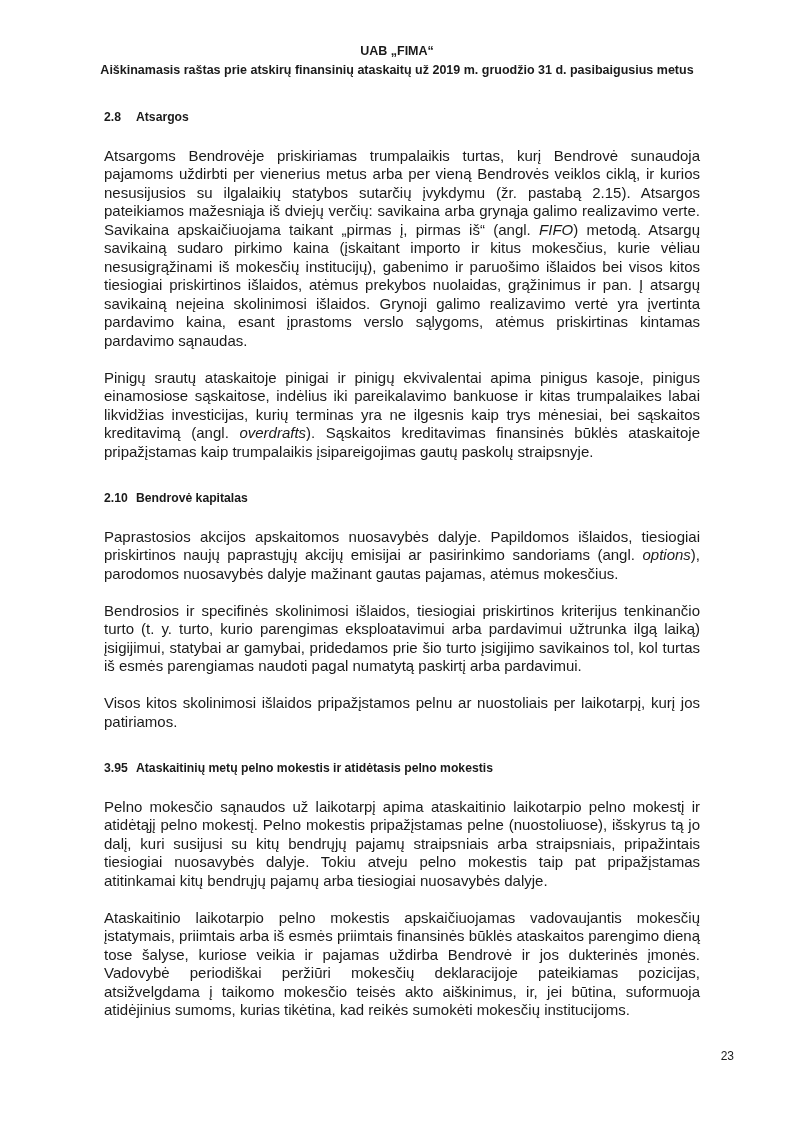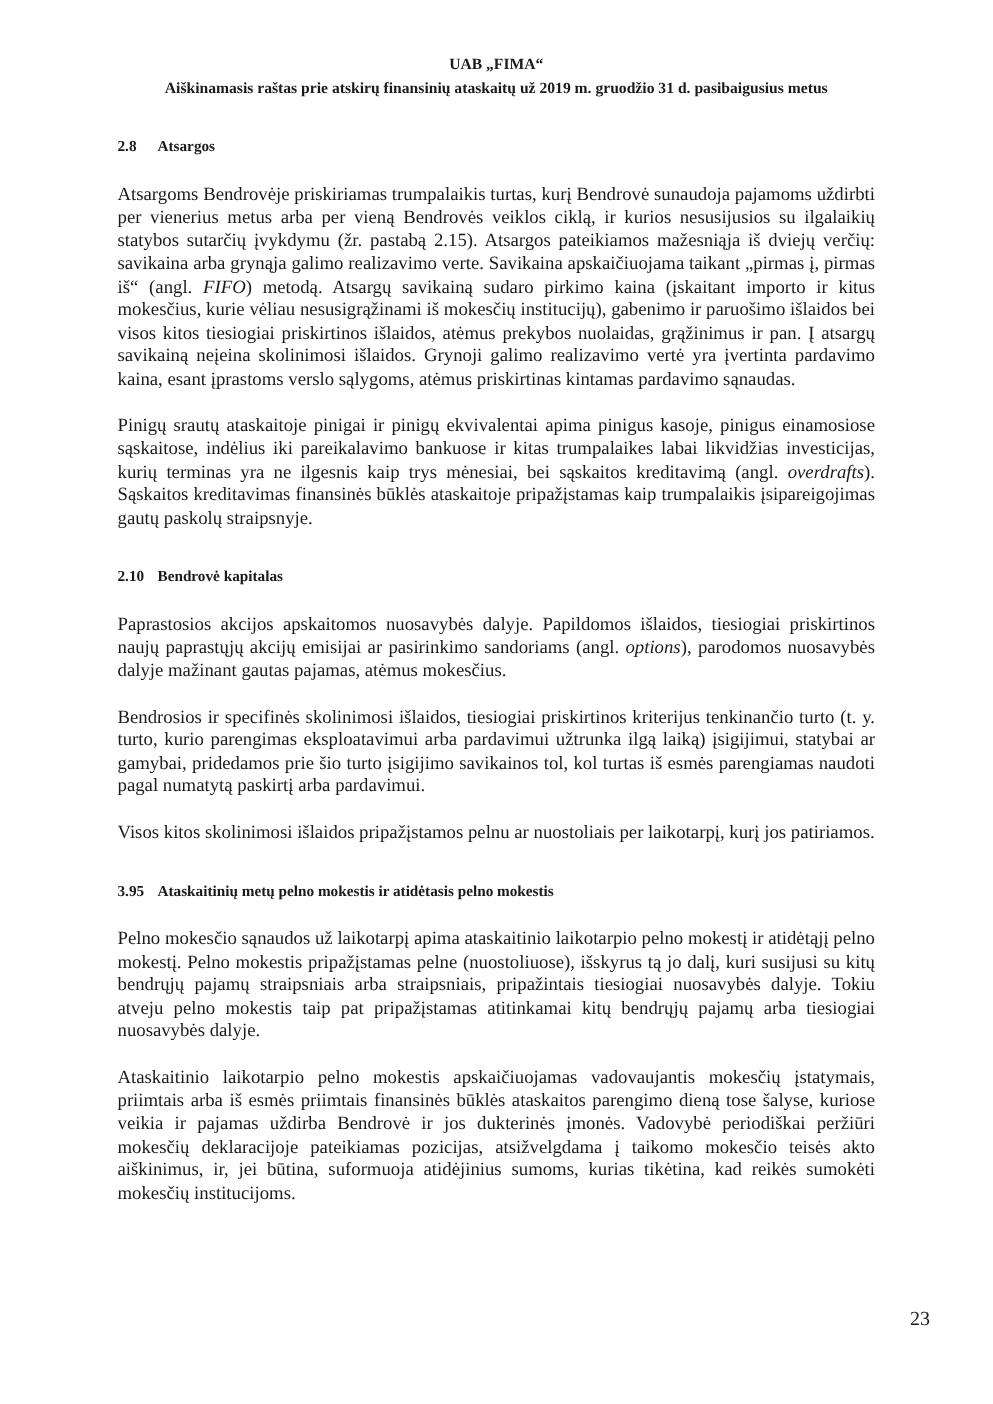--- a/index.html
+++ b/index.html
@@ -7,21 +7,21 @@
     padding: 0;
     background: #ffffff;
   }
   .page {
     position: relative;
     width: 794px;
     height: 1123px;
     box-sizing: border-box;
     padding: 42px 94px 0 94px;
     background: #ffffff;
-    font-family: Liberation Serif, serif;
+    font-family: Liberation Sans, sans-serif;
     color: #1a1a1a;
     overflow: hidden;
   }
   .doc-header {
     text-align: center;
     margin-bottom: 6px;
   }
   .doc-header .h1 {
     font-size: 12.5px;
     font-weight: bold;
@@ -32,20 +32,21 @@
     font-weight: bold;
     line-height: 19px;
   }
   .doc-header .h3 {
     font-size: 11px;
     font-weight: normal;
     line-height: 17px;
   }
   .sections {
     display: block;
+    margin-left: 10px;
   }
   .section-heading {
     font-size: 12.2px;
     font-weight: bold;
     line-height: 18.5px;
     margin: 28px 0 20px 0;
   }
   .section-heading.tight-top {
     margin-top: 14px;
   }
@@ -61,22 +62,22 @@
   }
   p.body-par.tight {
     margin-top: -18.5px;
   }
   p.body-par em {
     font-style: italic;
   }
   .page-number {
     position: absolute;
     top: 1048px;
-    right: 50px;
-    font-size: 16px;
+    right: 60px;
+    font-size: 12px;
     line-height: 16px;
   }
 </style>
 </head>
 <body>
 
 <div class="page">
 
   <header class="doc-header">
     <div class="h1">UAB „FIMA“</div>

